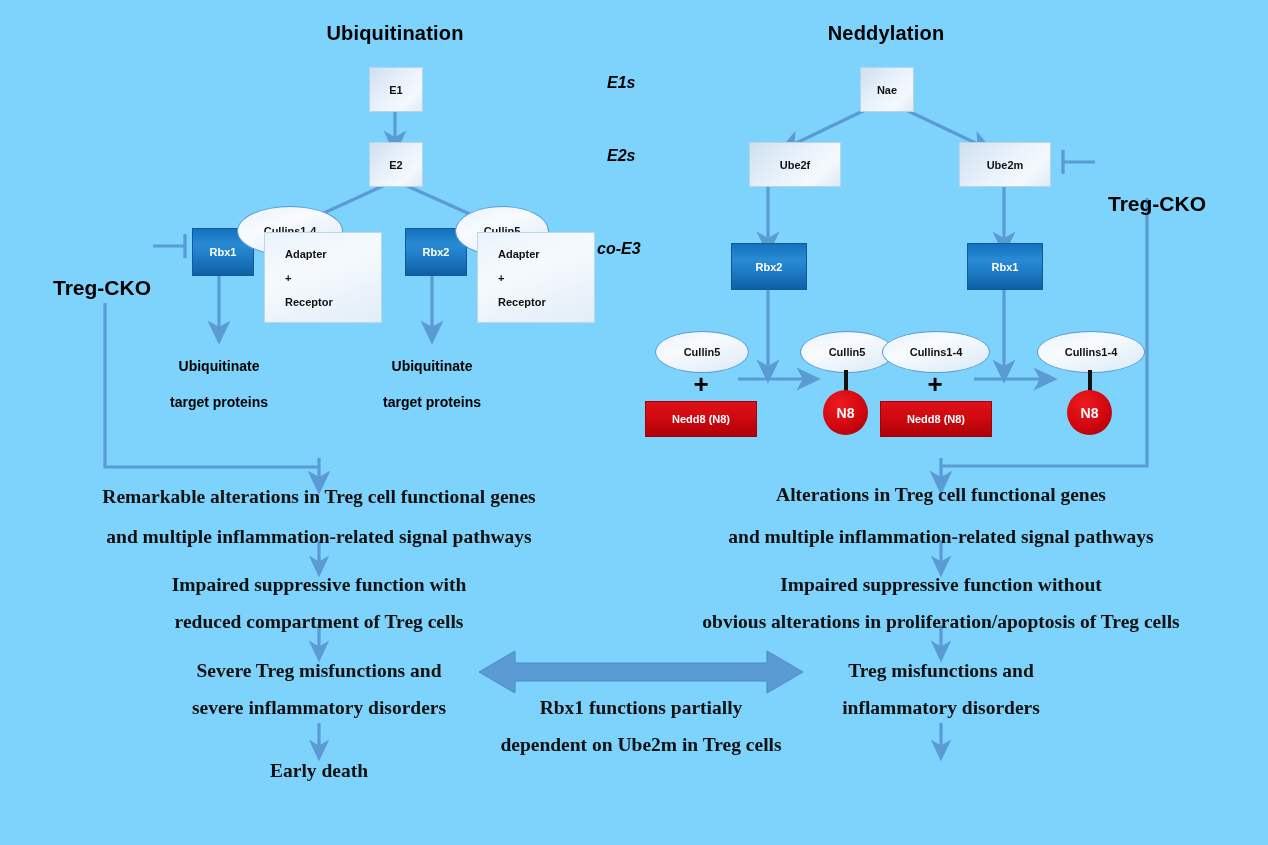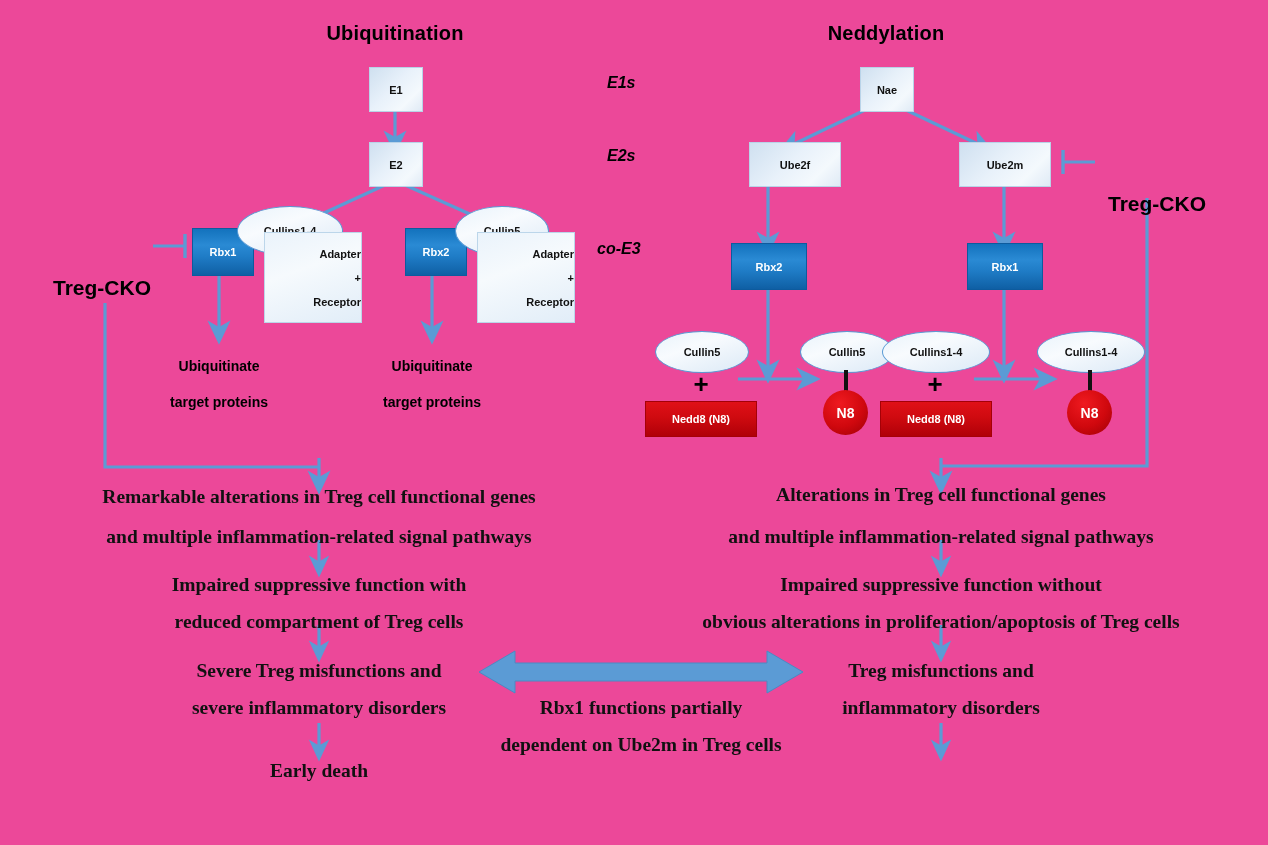--- a/index.html
+++ b/index.html
@@ -1,17 +1,17 @@
 <!DOCTYPE html>
 <html><head>
 <meta charset="utf-8">
 <style>
   html,body{margin:0;padding:0;background:#ffffff;}
   body{width:1268px;height:845px;font-family:"Liberation Sans",sans-serif;}
-  #stage{position:relative;width:1268px;height:845px;overflow:hidden;background:#ec4899;}
+  #stage{position:relative;width:1268px;height:845px;overflow:hidden;background:#7dd3fc;}
 
   
   .sans{font-family:"Liberation Sans",sans-serif;font-weight:bold;color:#000;}
   .serif{font-family:"Liberation Serif",serif;font-weight:bold;color:#111;}
   .abs{position:absolute;}
   .ctr{text-align:center;}
 
   .title{font-size:20px;letter-spacing:.2px;}
   .collab{font-size:16px;font-style:italic;}
   .cko{font-size:21px;margin-top:44px;}
@@ -25,22 +25,22 @@
     position:absolute;
     background:linear-gradient(135deg,#cfe0f0 0%,#e8f1fa 45%,#f4f9fd 75%,#dfeaf5 100%);
     border:1px solid #b9d3e8;
     display:flex;align-items:center;justify-content:center;
     color:#111;
   }
   .adapterbox{
     position:absolute;
     background:linear-gradient(160deg,#eaf3fb 0%,#f6fafd 40%,#e1edf8 100%);
     border:1px solid #bcd6ea;
-    display:flex;flex-direction:column;align-items:flex-end;justify-content:center;
-    color:#111;line-height:24px;
+    display:flex;flex-direction:column;align-items:flex-start;justify-content:center;
+    color:#111;line-height:24px;padding-left:20px;
   }
   .rbx{
     position:absolute;
     background:linear-gradient(180deg,#1372bd 0%,#2a8ad4 35%,#1f7cc6 60%,#0f5fa4 100%);
     border:1px solid #0d5b9e;
     display:flex;align-items:center;justify-content:center;
     color:#ffffff;
   }
   .cullin{
     position:absolute;

